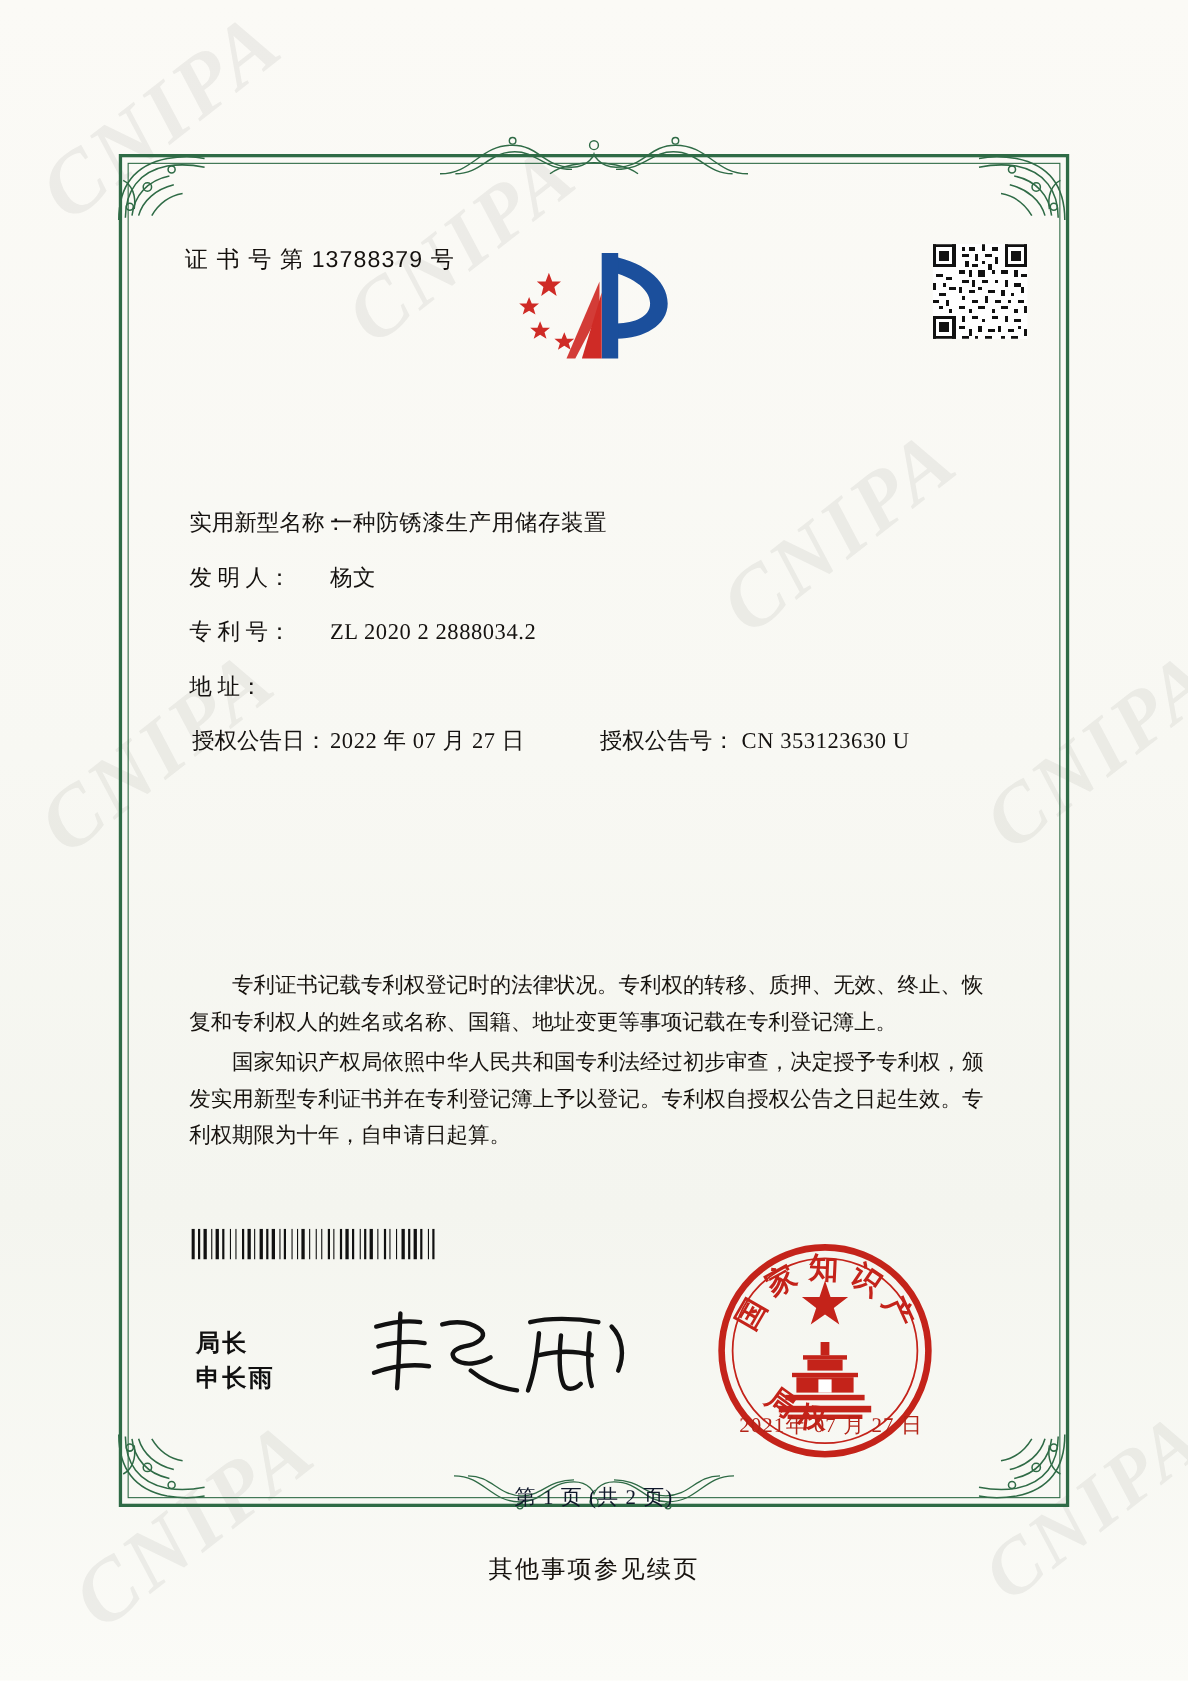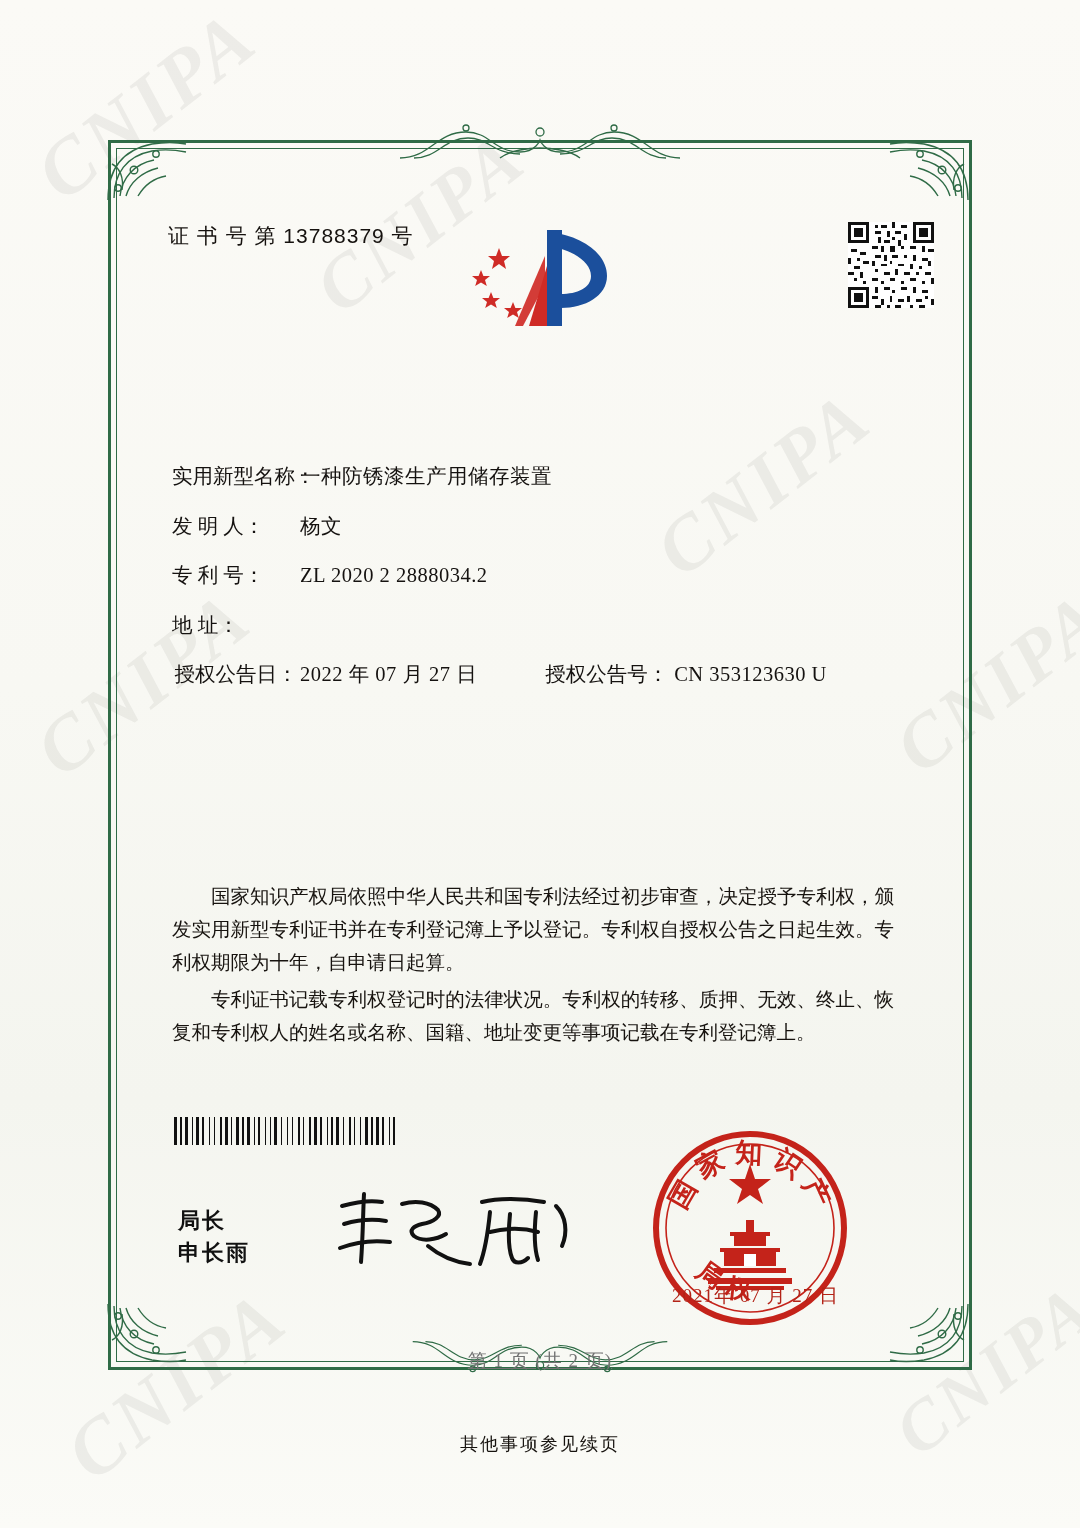--- a/index.html
+++ b/index.html
@@ -239,33 +239,31 @@
     font-family: "Liberation Serif", serif;
   }
 
   
   #page-no {
     position: absolute;
     left: 0; right: 0;
     top: 1348px;
     text-align: center;
     font-size: 19px;
-    color: #737373;
+    color: #0f172a;
     letter-spacing: 1px;
-    text-decoration: underline;
   }
   #footer-note {
     position: absolute;
     left: 0; right: 0;
     top: 1412px;
     text-align: center;
-    font-size: 18px;
+    font-size: 22px;
     color: #17130f;
     letter-spacing: 2px;
-    margin-top: 20px;
   }
 </style>
 </head>
 <body>
 
 <div id="page">
 
   <div id="paper-tint"></div>
 
   <div class="wm" style="left:20px; top:60px; font-size:78px;">CNIPA</div>
@@ -487,22 +485,22 @@
     </div>
     <div class="field-row dual">
       <span class="field-label">授权公告日：</span>
       <span class="field-value">2022 年 07 月 27 日</span>
       <span class="second-label">授权公告号：</span>
       <span class="field-value second-value">CN 353123630 U</span>
     </div>
   </div>
 
   <div id="paras">
+    <p>专利证书记载专利权登记时的法律状况。专利权的转移、质押、无效、终止、恢复和专利权人的姓名或名称、国籍、地址变更等事项记载在专利登记簿上。</p>
     <p>国家知识产权局依照中华人民共和国专利法经过初步审查，决定授予专利权，颁发实用新型专利证书并在专利登记簿上予以登记。专利权自授权公告之日起生效。专利权期限为十年，自申请日起算。</p>
-    <p>专利证书记载专利权登记时的法律状况。专利权的转移、质押、无效、终止、恢复和专利权人的姓名或名称、国籍、地址变更等事项记载在专利登记簿上。</p>
   </div>
 
   <div id="barcode"><i style="width: 3px; background: rgb(17, 17, 17);"></i><i style="width: 1px; background: transparent;"></i><i style="width: 2px; background: rgb(17, 17, 17);"></i><i style="width: 1px; background: transparent;"></i><i style="width: 3px; background: rgb(17, 17, 17);"></i><i style="width: 2px; background: transparent;"></i><i style="width: 1px; background: rgb(17, 17, 17);"></i><i style="width: 1px; background: transparent;"></i><i style="width: 3px; background: rgb(17, 17, 17);"></i><i style="width: 1px; background: transparent;"></i><i style="width: 2px; background: rgb(17, 17, 17);"></i><i style="width: 3px; background: transparent;"></i><i style="width: 1px; background: rgb(17, 17, 17);"></i><i style="width: 2px; background: transparent;"></i><i style="width: 1px; background: rgb(17, 17, 17);"></i><i style="width: 3px; background: transparent;"></i><i style="width: 2px; background: rgb(17, 17, 17);"></i><i style="width: 1px; background: transparent;"></i><i style="width: 3px; background: rgb(17, 17, 17);"></i><i style="width: 1px; background: transparent;"></i><i style="width: 1px; background: rgb(17, 17, 17);"></i><i style="width: 2px; background: transparent;"></i><i style="width: 3px; background: rgb(17, 17, 17);"></i><i style="width: 1px; background: transparent;"></i><i style="width: 2px; background: rgb(17, 17, 17);"></i><i style="width: 1px; background: transparent;"></i><i style="width: 3px; background: rgb(17, 17, 17);"></i><i style="width: 2px; background: transparent;"></i><i style="width: 1px; background: rgb(17, 17, 17);"></i><i style="width: 1px; background: transparent;"></i><i style="width: 2px; background: rgb(17, 17, 17);"></i><i style="width: 3px; background: transparent;"></i><i style="width: 1px; background: rgb(17, 17, 17);"></i><i style="width: 2px; background: transparent;"></i><i style="width: 1px; background: rgb(17, 17, 17);"></i><i style="width: 1px; background: transparent;"></i><i style="width: 3px; background: rgb(17, 17, 17);"></i><i style="width: 2px; background: transparent;"></i><i style="width: 1px; background: rgb(17, 17, 17);"></i><i style="width: 3px; background: transparent;"></i><i style="width: 1px; background: rgb(17, 17, 17);"></i><i style="width: 2px; background: transparent;"></i><i style="width: 1px; background: rgb(17, 17, 17);"></i><i style="width: 3px; background: transparent;"></i><i style="width: 2px; background: rgb(17, 17, 17);"></i><i style="width: 1px; background: transparent;"></i><i style="width: 1px; background: rgb(17, 17, 17);"></i><i style="width: 3px; background: transparent;"></i><i style="width: 2px; background: rgb(17, 17, 17);"></i><i style="width: 1px; background: transparent;"></i><i style="width: 3px; background: rgb(17, 17, 17);"></i><i style="width: 1px; background: transparent;"></i><i style="width: 2px; background: rgb(17, 17, 17);"></i><i style="width: 3px; background: transparent;"></i><i style="width: 1px; background: rgb(17, 17, 17);"></i><i style="width: 1px; background: transparent;"></i><i style="width: 2px; background: rgb(17, 17, 17);"></i><i style="width: 1px; background: transparent;"></i><i style="width: 3px; background: rgb(17, 17, 17);"></i><i style="width: 2px; background: transparent;"></i><i style="width: 1px; background: rgb(17, 17, 17);"></i><i style="width: 3px; background: transparent;"></i><i style="width: 2px; background: rgb(17, 17, 17);"></i><i style="width: 1px; background: transparent;"></i><i style="width: 1px; background: rgb(17, 17, 17);"></i><i style="width: 3px; background: transparent;"></i><i style="width: 1px; background: rgb(17, 17, 17);"></i><i style="width: 2px; background: transparent;"></i><i style="width: 3px; background: rgb(17, 17, 17);"></i><i style="width: 1px; background: transparent;"></i><i style="width: 2px; background: rgb(17, 17, 17);"></i><i style="width: 1px; background: transparent;"></i><i style="width: 3px; background: rgb(17, 17, 17);"></i><i style="width: 1px; background: transparent;"></i><i style="width: 2px; background: rgb(17, 17, 17);"></i><i style="width: 3px; background: transparent;"></i><i style="width: 1px; background: rgb(17, 17, 17);"></i><i style="width: 1px; background: transparent;"></i><i style="width: 2px; background: rgb(17, 17, 17);"></i><i style="width: 3px; background: transparent;"></i></div>
 
   <div id="sig-block">
     <div>局长</div>
     <div>申长雨</div>
   </div>
 
   <svg id="handwriting" viewBox="0 0 250 86">

